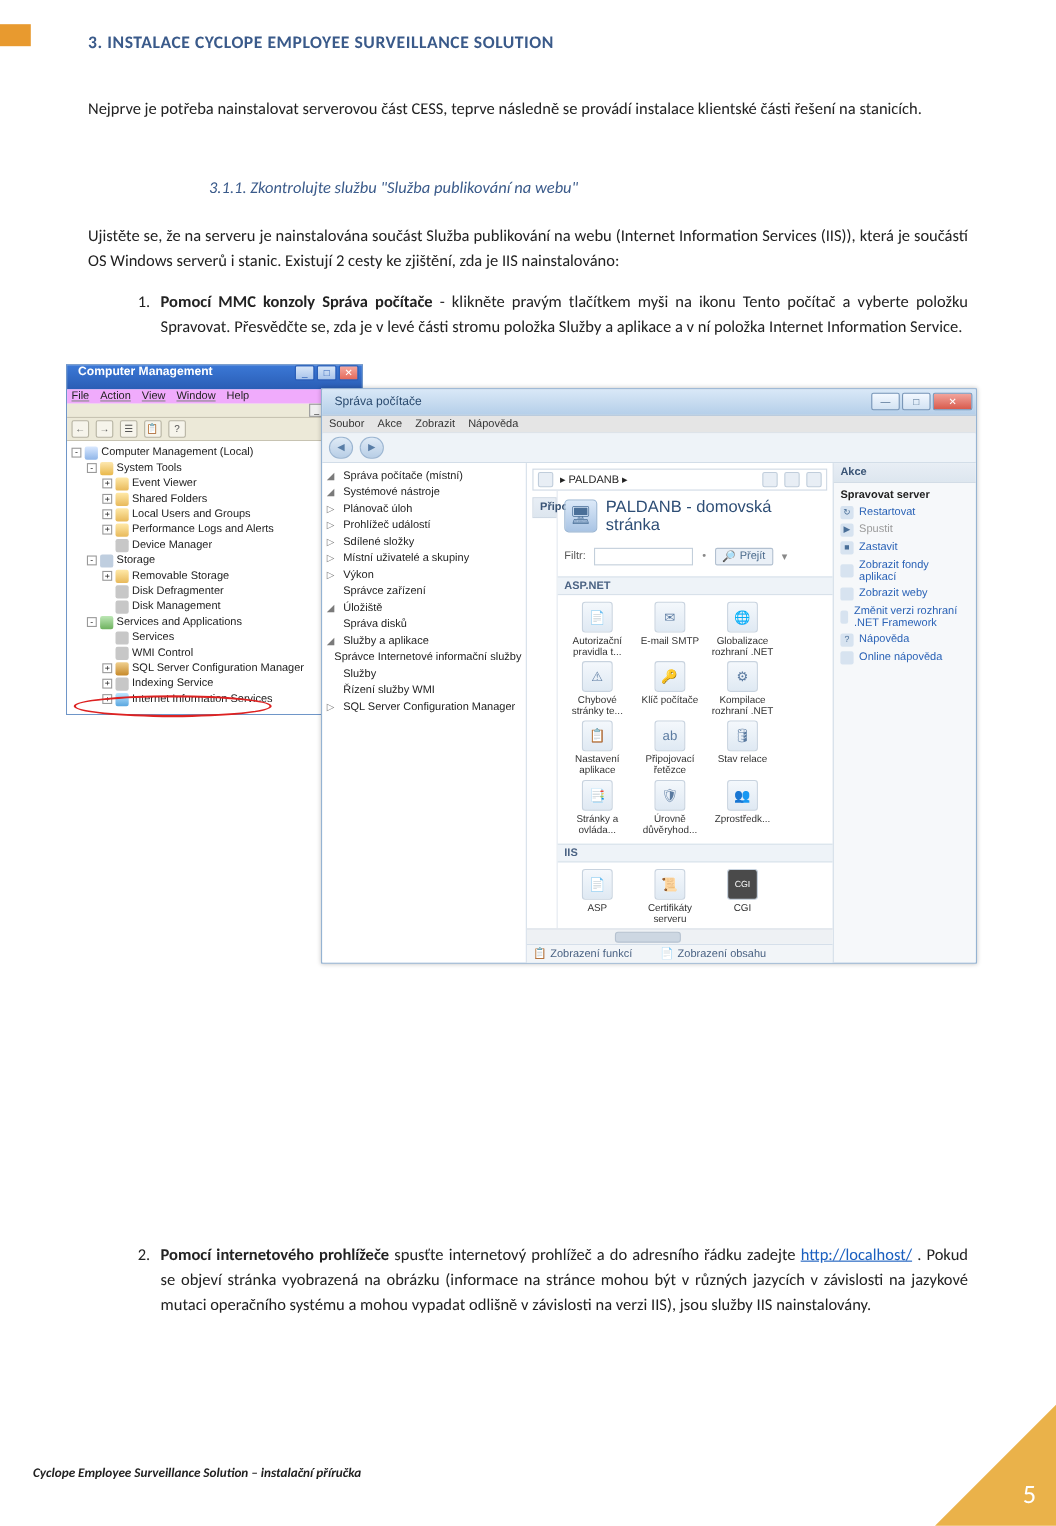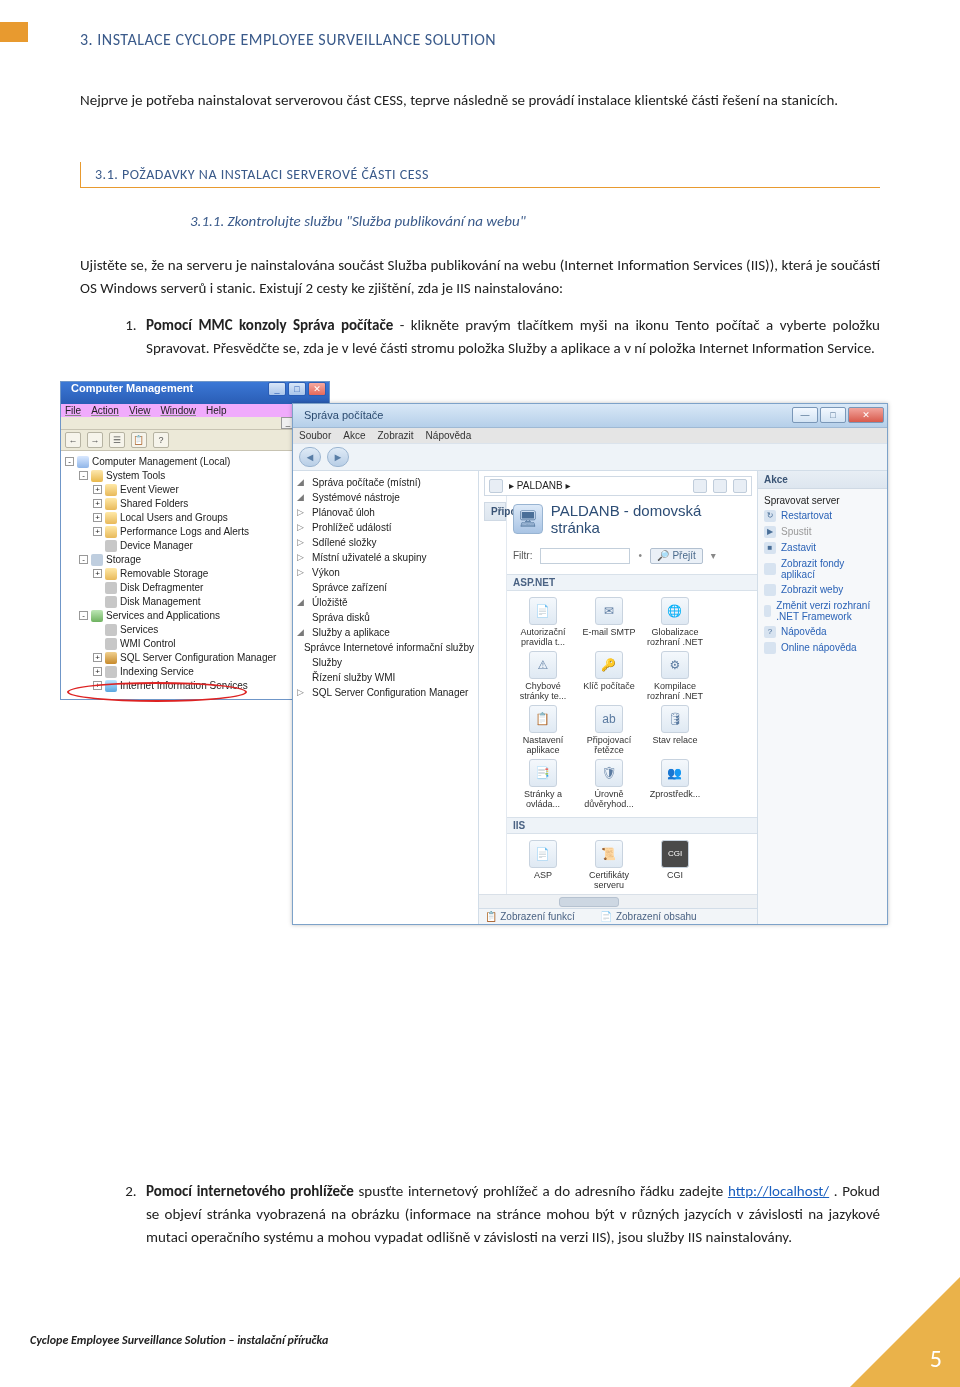--- a/index.html
+++ b/index.html
@@ -21,21 +21,21 @@
     left: 0;
     top: 22px;
     width: 28px;
     height: 20px;
     background: #e89a2f;
   }
   h1.sec-title {
     font-size: 16px;
     letter-spacing: 0.5px;
     color: #3a5a8a;
-    font-weight: 400;
+    font-weight: 700;
     margin-bottom: 40px;
     padding-left: 0;
   }
   .intro-p {
     font-size: 15px;
     line-height: 1.5;
     margin-bottom: 50px;
   }
   .subsec-wrap {
     border-left: 1px solid #e89a2f;
@@ -162,21 +162,21 @@
   .filterbar{display:flex;align-items:center;gap:8px;font-size:10px;padding:2px 6px 6px 6px;color:#555;}
   .filterbar input{font-size:10px;height:16px;width:90px;border:1px solid #c3cfdb;padding:0 3px;}
   .go-btn{border:1px solid #b2c0d0;background:#eaf0f7;padding:0 6px;height:16px;font-size:10px;color:#4a6a8c;border-radius:2px;display:inline-flex;align-items:center;gap:3px;}
   .section-hdr{background:#eef3f8;font-size:10px;font-weight:700;color:#4a6283;padding:2px 6px;border-top:1px solid #d8e1ea;border-bottom:1px solid #d8e1ea;margin-top:4px;}
   .icon-grid{display:flex;flex-wrap:wrap;gap:4px 6px;padding:6px 6px 4px 6px;}
   .gi{width:60px;display:flex;flex-direction:column;align-items:center;gap:2px;font-size:9px;text-align:center;color:#333;}
   .gi .ic{width:28px;height:28px;border:1px solid #c8d3df;border-radius:3px;background:linear-gradient(#f4f8fc,#dfe9f3);display:flex;align-items:center;justify-content:center;font-size:12px;color:#5a7aa0;}
   .gi .ic.dark{background:#4a4a4a;color:#fff;font-size:8px;}
   .rright{width:130px;border-left:1px solid #d2dde8;background:#f6f8fa;font-size:10px;}
   .rright .hdr{background:linear-gradient(#e8eef5,#dde6ef);padding:3px 6px;font-weight:700;color:#3a5475;border-bottom:1px solid #cfd9e4;}
-  .rright .act-title{padding:6px 6px 2px 6px;font-weight:400;}
+  .rright .act-title{padding:6px 6px 2px 6px;font-weight:700;}
   .rright .act{padding:2px 6px;display:flex;align-items:center;gap:5px;color:#2a62b6;}
   .rright .act .ai{width:12px;height:12px;border-radius:2px;background:#d7e3f0;display:inline-flex;align-items:center;justify-content:center;font-size:8px;color:#4a6f98;}
   .rright .act.gray{color:#9a9a9a;}
   .statusbar{border-top:1px solid #d2dde8;background:#f2f5f8;padding:2px 6px;font-size:10px;display:flex;gap:26px;align-items:center;color:#4a6283;}
   .hscroll{height:14px;background:#eef1f4;border-top:1px solid #d9e0e8;position:relative;}
   .hscroll .thumb{position:absolute;left:80px;top:2px;height:10px;width:60px;background:#cdd7e2;border:1px solid #b6c2d0;border-radius:3px;}
 
   
   .footer {
     position:absolute;
@@ -199,23 +199,20 @@
 </head>
 <body>
 
 <div class="page">
   <div class="side-bar"></div>
 
   <h1 class="sec-title">3.  INSTALACE CYCLOPE EMPLOYEE SURVEILLANCE SOLUTION</h1>
 
   <p class="intro-p">Nejprve je potřeba nainstalovat serverovou část CESS, teprve následně se provádí instalace klientské části řešení na stanicích.</p>
 
-  <div class="subsec-wrap">
-    <div class="sub-title">3.1. POŽADAVKY NA INSTALACI SERVEROVÉ ČÁSTI CESS</div>
-  </div>
 
   <div class="subsub-title">3.1.1. Zkontrolujte službu "Služba publikování na webu"</div>
 
   <p class="body-p">Ujistěte se, že na serveru je nainstalována součást Služba publikování na webu (Internet Information Services (IIS)), která je součástí OS Windows serverů i stanic. Existují 2 cesty ke zjištění, zda je IIS nainstalováno:</p>
 
   <ol class="num-list">
     <li>
       <span class="bold">Pomocí MMC konzoly Správa počítače</span><span> - klikněte pravým tlačítkem myši na ikonu Tento počítač a vyberte položku Spravovat. Přesvědčte se, zda je v levé části stromu položka Služby a aplikace a v ní položka Internet Information Service.</span>
     </li>
   </ol>

